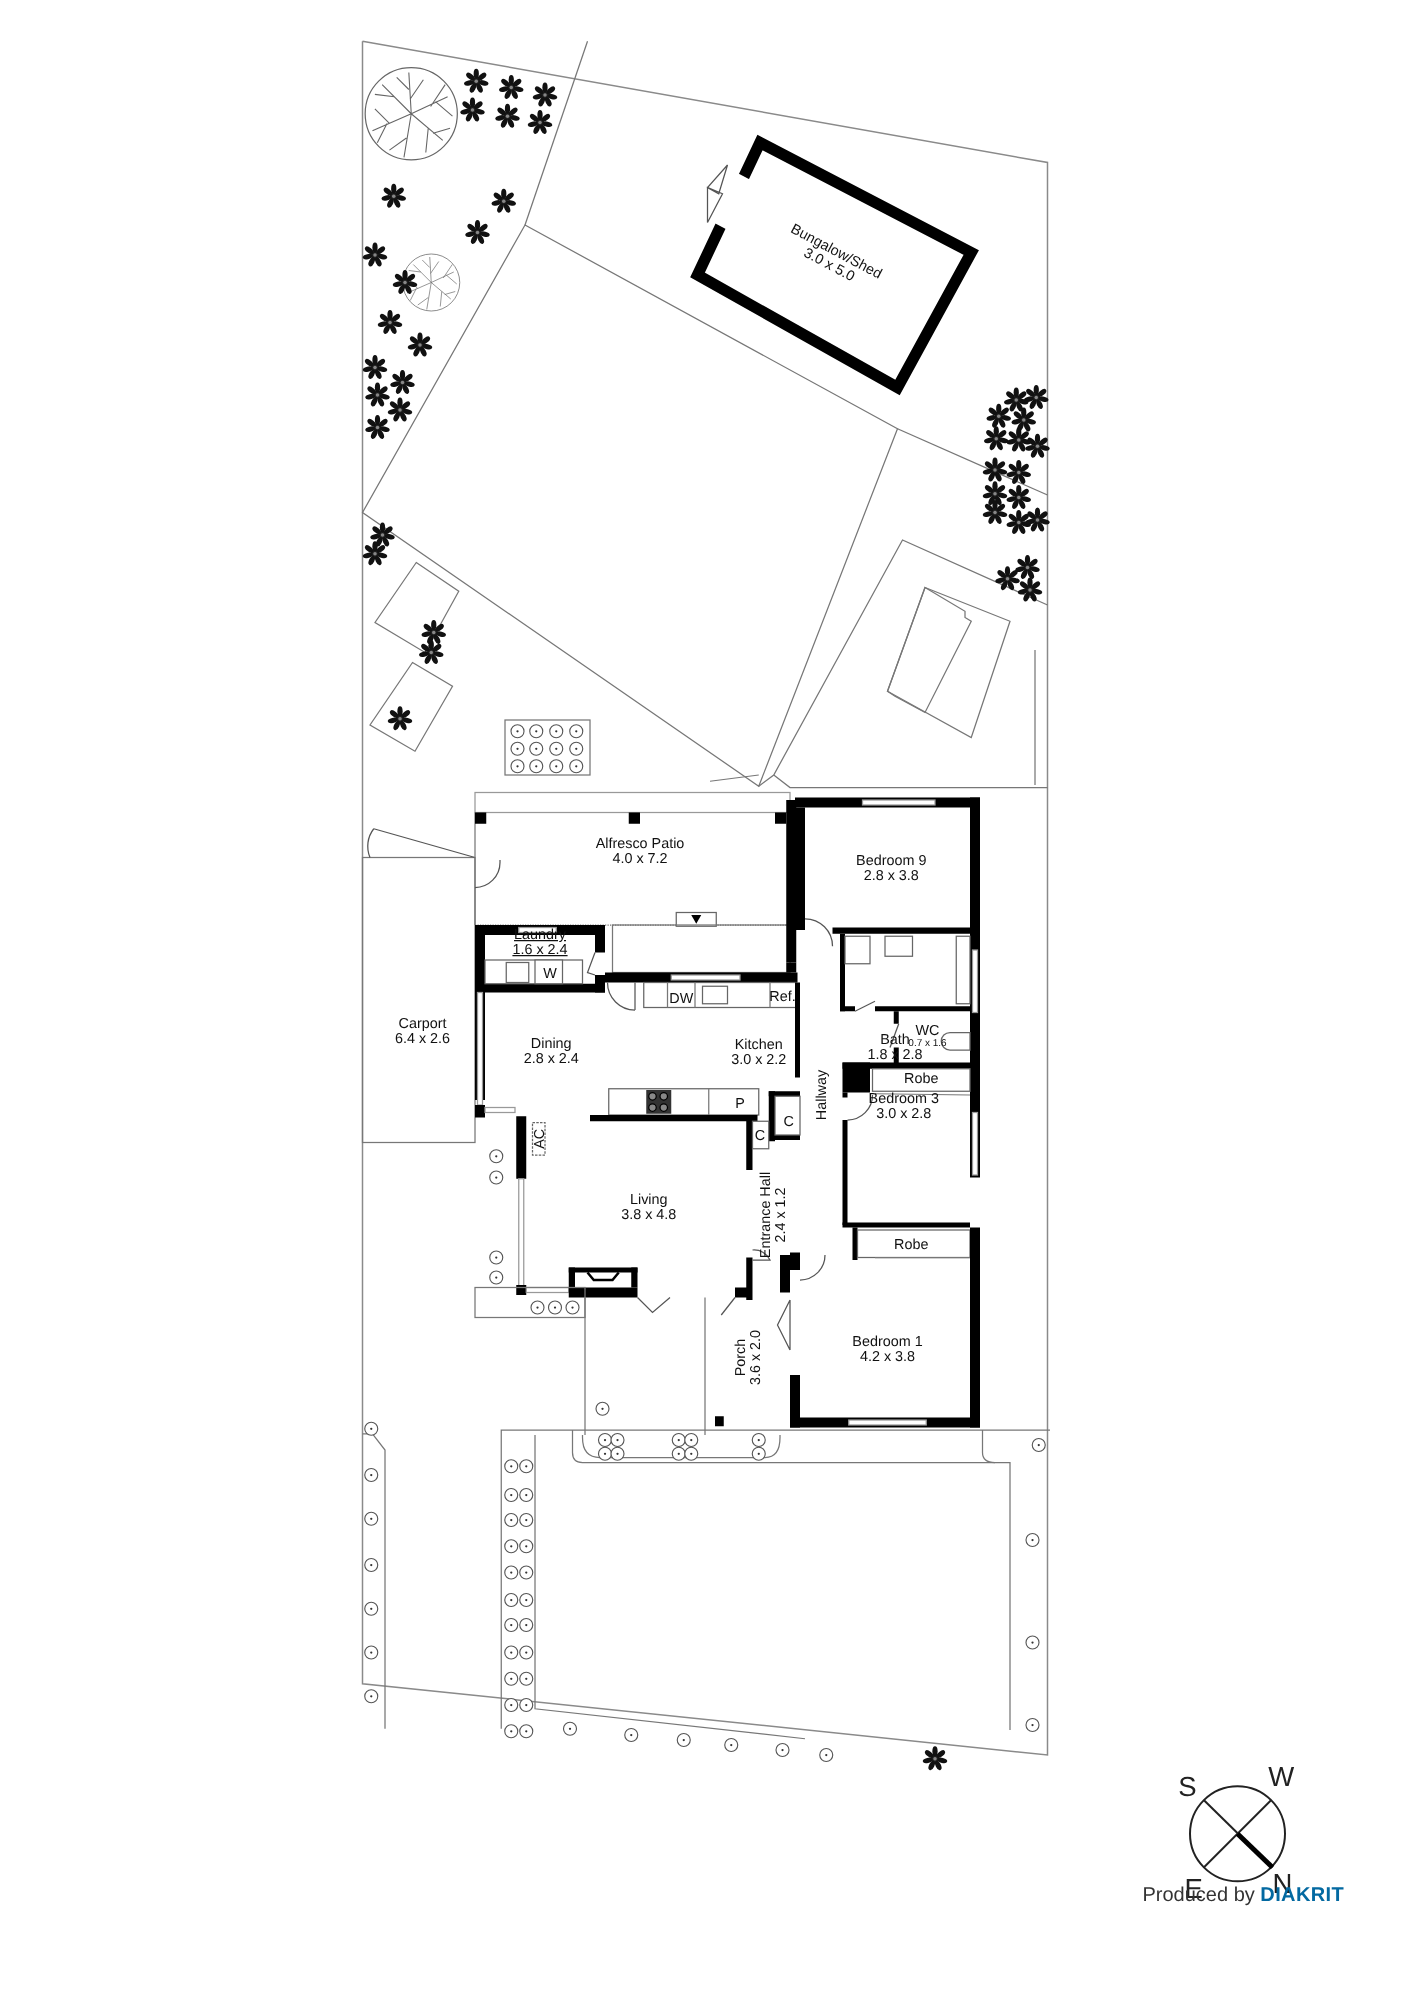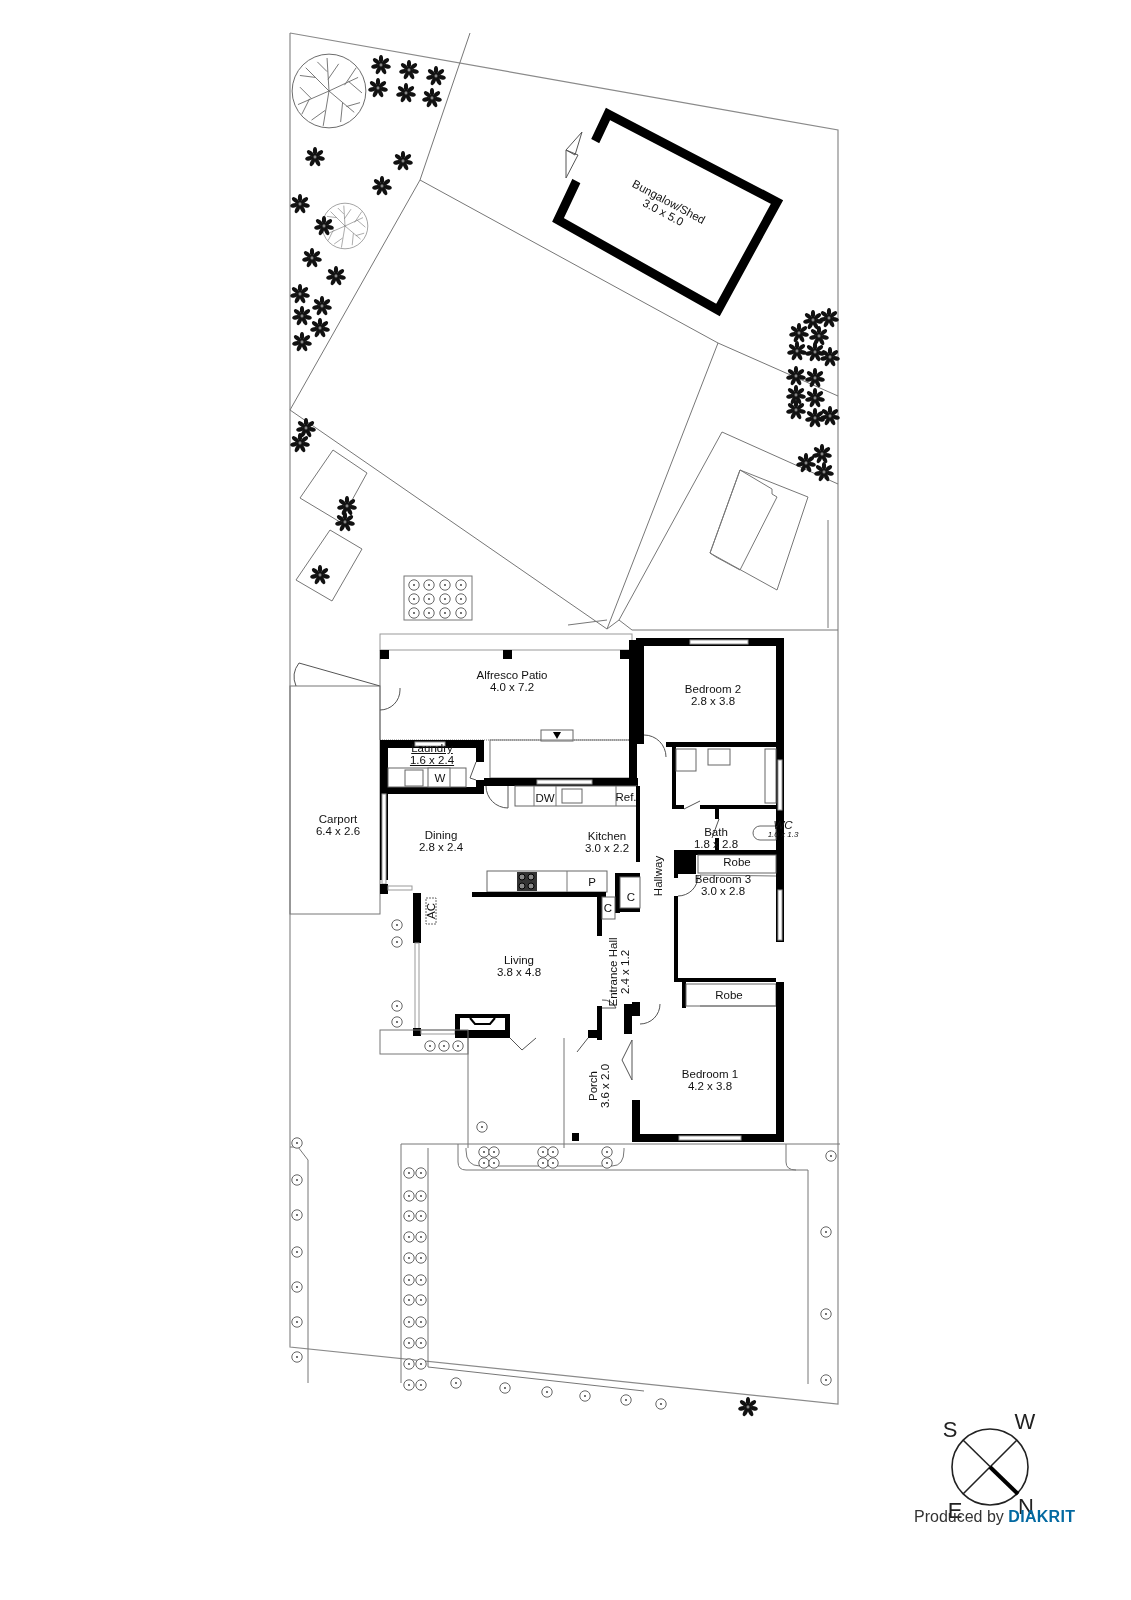--- a/index.html
+++ b/index.html
@@ -371,21 +371,21 @@
 <div id="room-labels">
     <div class="label-overlay  rot" style="left: 666px; top: 207px;">
       <div>Bungalow/Shed</div>
       <div>3.0 x 5.0</div>
     </div>
     <div class="label-overlay " style="left: 512px; top: 681px; text-align: center;">
       <div>Alfresco Patio</div>
       <div>4.0 x 7.2</div>
     </div>
     <div class="label-overlay " style="left: 713px; top: 695px;">
-      <div>Bedroom 2</div>
+      <div>Bedroom 9</div>
       <div>2.8 x 3.8</div>
     </div>
     <div class="label-overlay " style="left: 432px; top: 754px; text-decoration: underline;">
       <div>Laundry</div>
       <div>1.6 x 2.4</div>
     </div>
     <div class="label-overlay " style="left: 716px; top: 790px; margin-top: 48px;">
       <div>Bath</div>
       <div>1.8 x 2.8</div>
     </div>
@@ -406,23 +406,23 @@
       <div>3.0 x 2.8</div>
     </div>
     <div class="label-overlay " style="left: 519px; top: 966px;">
       <div>Living</div>
       <div>3.8 x 4.8</div>
     </div>
     <div class="label-overlay " style="left: 710px; top: 1068px; margin-top: 12px;">
       <div>Bedroom 1</div>
       <div>4.2 x 3.8</div>
     </div>
-    <div class="label-overlay small" style="left: 783px; top: 830px; font-style: italic;">
+    <div class="label-overlay small" style="left: 742px; top: 830px;">
       <div style="font-size: 11.5px;">WC</div>
-      <div>1.0 x 1.3</div>
+      <div>0.7 x 1.6</div>
     </div>
     <div class="label-overlay vert" style="left: 658px; top: 876px;">
       <div>Hallway</div>
     </div>
     <div class="label-overlay vert" style="left: 619px; top: 972px;">
       <div>Entrance Hall</div>
       <div>2.4 x 1.2</div>
     </div>
     <div class="label-overlay vert" style="left: 599px; top: 1086px;">
       <div>Porch</div>

